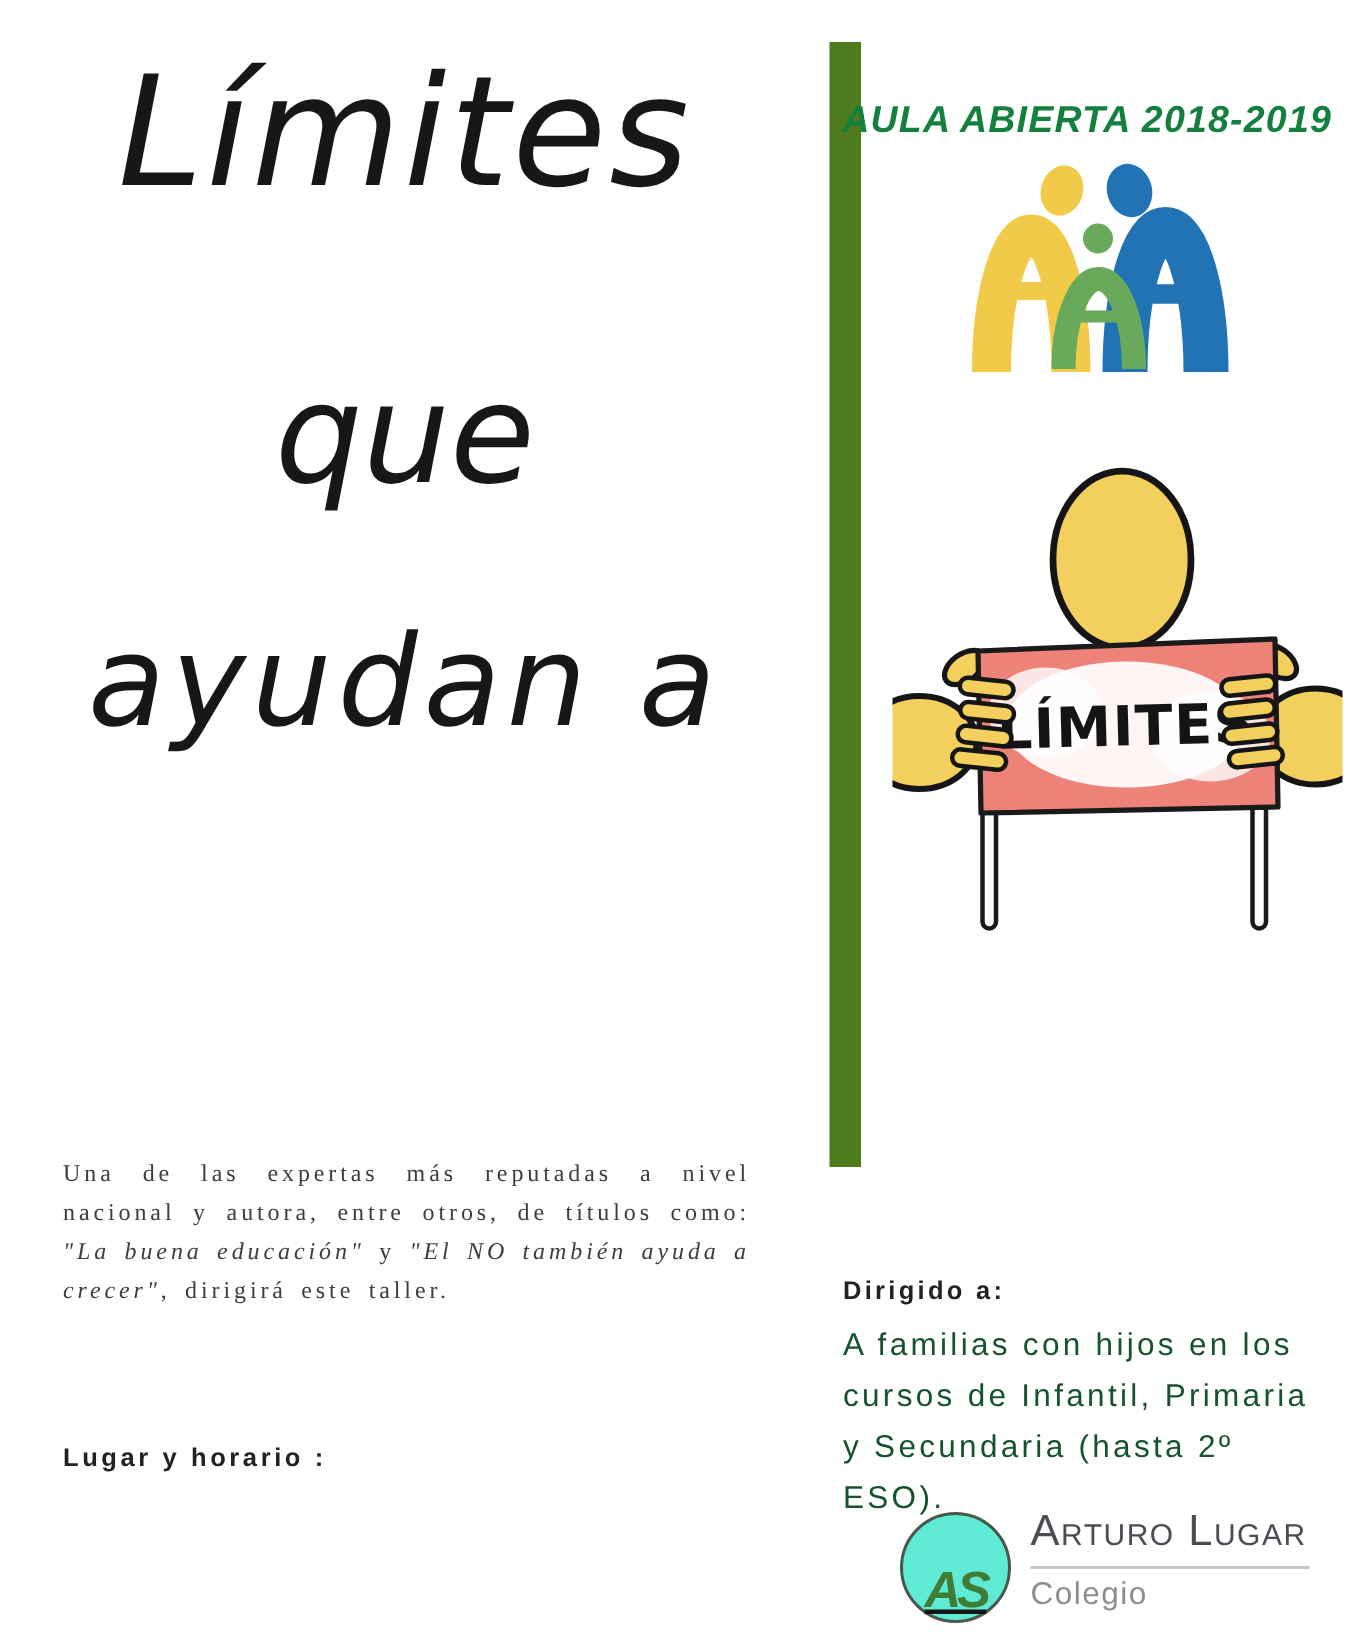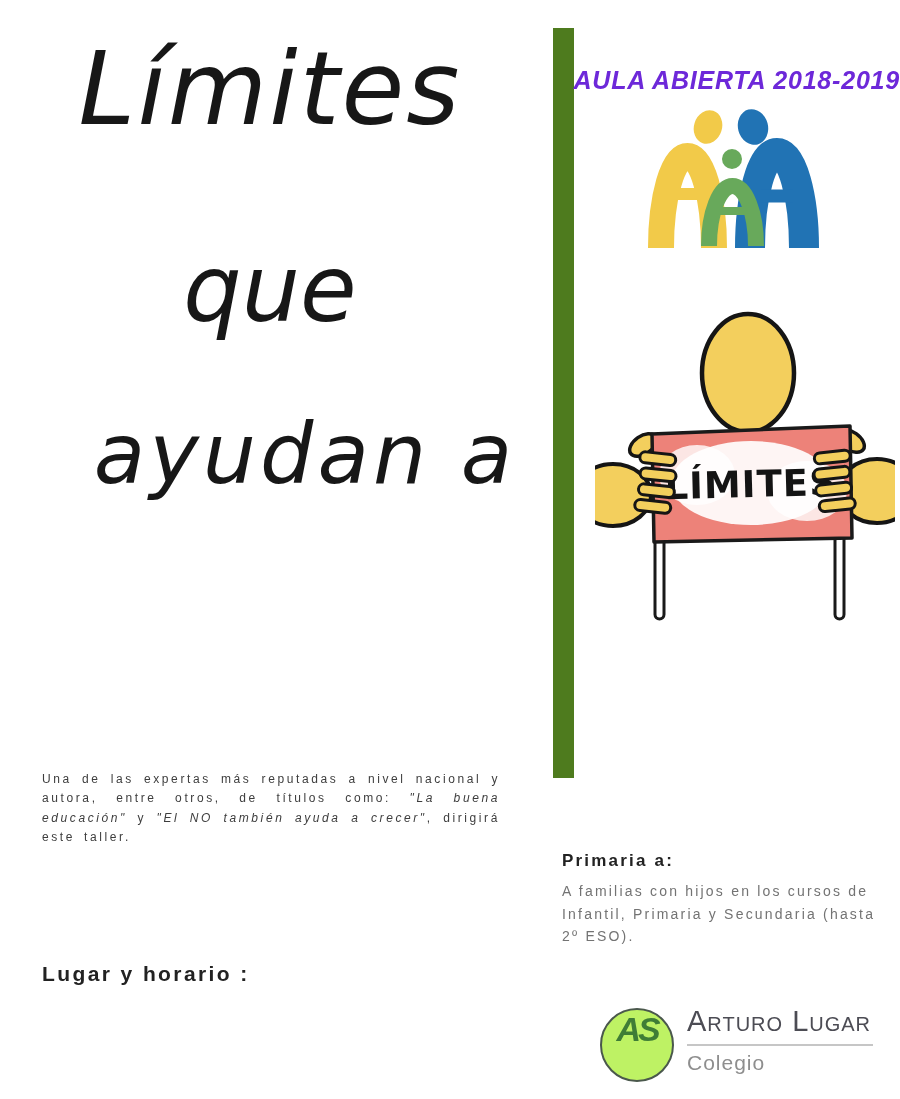--- a/index.html
+++ b/index.html
@@ -7,52 +7,52 @@
     position:relative;width:900px;height:1099px;background:#ffffff;overflow:hidden;
     font-family:"Liberation Sans",sans-serif;color:#141414;
   }
   
   .title-line{
     position:absolute;left:0;width:540px;text-align:center;line-height:1;
     font-family:"DejaVu Sans",sans-serif;font-style:italic;color:#171717;white-space:nowrap;
   }
   .t1{top:38px;font-size:102px;letter-spacing:2px;}
   .t2{top:244px;font-size:92px;}
-  .t3{top:412px;font-size:84px;letter-spacing:4px;padding-left:35px;}
+  .t3{top:412px;font-size:84px;letter-spacing:4px;}
   .t4{top:568px;font-size:110px;letter-spacing:-2px;}
   
   .green-bar{position:absolute;left:553px;top:28px;width:21px;height:750px;background:#4e7b1e;z-index:1;}
   
   .program{
-    position:absolute;right:0;top:66px;z-index:3;white-space:nowrap;
-    font-size:25px;font-weight:700;font-style:italic;letter-spacing:0.8px;color:#6d28d9;
+    position:absolute;right:12px;top:66px;z-index:3;white-space:nowrap;
+    font-size:25px;font-weight:700;font-style:italic;letter-spacing:0.8px;color:#15803d;
   }
   
   .family-logo{position:absolute;left:645px;top:106px;z-index:2;}
   .illu{position:absolute;left:595px;top:295px;z-index:2;}
   .sign-text{font-family:"DejaVu Sans",sans-serif;font-weight:bold;}
   
   .speaker{position:absolute;left:42px;top:770px;width:458px;}
   .speaker-name{font-size:17px;font-weight:700;letter-spacing:2.4px;color:#2e2e2e;margin-bottom:7px;}
-  .bio{font-size:12px;letter-spacing:2.6px;word-spacing:3px;line-height:1.62;color:#3d3d3d;text-align:justify;}
+  .bio{font-size:16px;letter-spacing:2.6px;word-spacing:3px;line-height:1.62;color:#3d3d3d;text-align:justify;font-family:Liberation Serif, serif;}
   .bio .it{font-style:italic;}
   
   .schedule{position:absolute;left:42px;top:962px;width:445px;}
-  .schedule-h{font-size:21px;font-weight:700;letter-spacing:2.4px;color:#222222;margin-bottom:6px;}
+  .schedule-h{font-size:17px;font-weight:700;letter-spacing:2.4px;color:#222222;margin-bottom:6px;}
   .schedule-b{font-size:16px;letter-spacing:2.6px;word-spacing:3px;line-height:1.85;color:#9b9b9b;text-align:justify;}
   .hl{color:#747474;font-weight:700;text-decoration:underline;text-decoration-thickness:2px;text-underline-offset:4px;}
   
   .audience{position:absolute;left:562px;top:851px;width:324px;}
   .audience-h{font-size:17px;font-weight:700;letter-spacing:2.2px;color:#222222;margin-bottom:9px;}
-  .audience-b{font-size:14px;letter-spacing:2.2px;line-height:1.62;color:#737373;}
+  .audience-b{font-size:21px;letter-spacing:2.2px;line-height:1.62;color:#14532d;}
   
   .as-logo{position:absolute;left:600px;top:1004px;display:flex;align-items:flex-start;}
   .as-circle{
     width:70px;height:70px;border:2.5px solid #4a584c;border-radius:50%;
-    display:flex;align-items:flex-start;justify-content:center;margin-top:4px;background:#bef264;
+    display:flex;align-items:flex-end;justify-content:center;margin-top:4px;background:#5eead4;text-decoration:underline;
   }
   .as-mono{font-size:34px;font-weight:700;font-style:italic;color:#3f7d36;letter-spacing:-3px;}
   .as-text{margin-left:13px;}
   .as-name{font-variant:small-caps;font-size:29px;letter-spacing:1px;color:#4c4c54;line-height:1.2;}
   .as-line{width:186px;height:2px;background:#c6c6c6;margin:5px 0 5px;}
   .as-sub{font-size:21px;color:#8e8e8e;letter-spacing:1px;}
 </style>
 </head>
 <body>
 
@@ -121,21 +121,21 @@
 
   <div class="speaker">
     <div class="bio"><span>Una de las expertas más reputadas a nivel nacional y autora, entre otros, de títulos como: </span><span class="it">"La buena educación"</span><span> y </span><span class="it">"El NO también ayuda a crecer"</span><span>, dirigirá este taller.</span></div>
   </div>
 
   <div class="schedule">
     <div class="schedule-h">Lugar y horario :</div>
   </div>
 
   <div class="audience">
-    <div class="audience-h">Primaria a:</div>
+    <div class="audience-h">Dirigido a:</div>
     <div class="audience-b">A familias con hijos en los cursos de Infantil, Primaria y Secundaria (hasta 2º ESO).</div>
   </div>
 
   <div class="as-logo">
     <div class="as-circle">
       <span class="as-mono">AS</span>
     </div>
     <div class="as-text">
       <div class="as-name">Arturo Lugar</div>
       <div class="as-line"></div>

